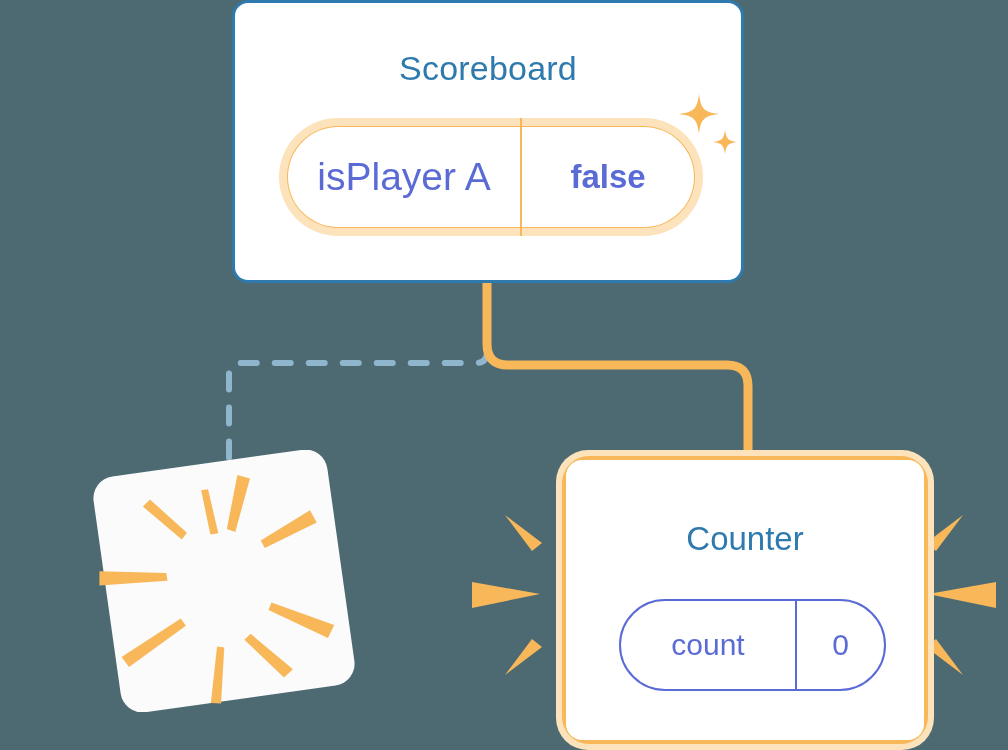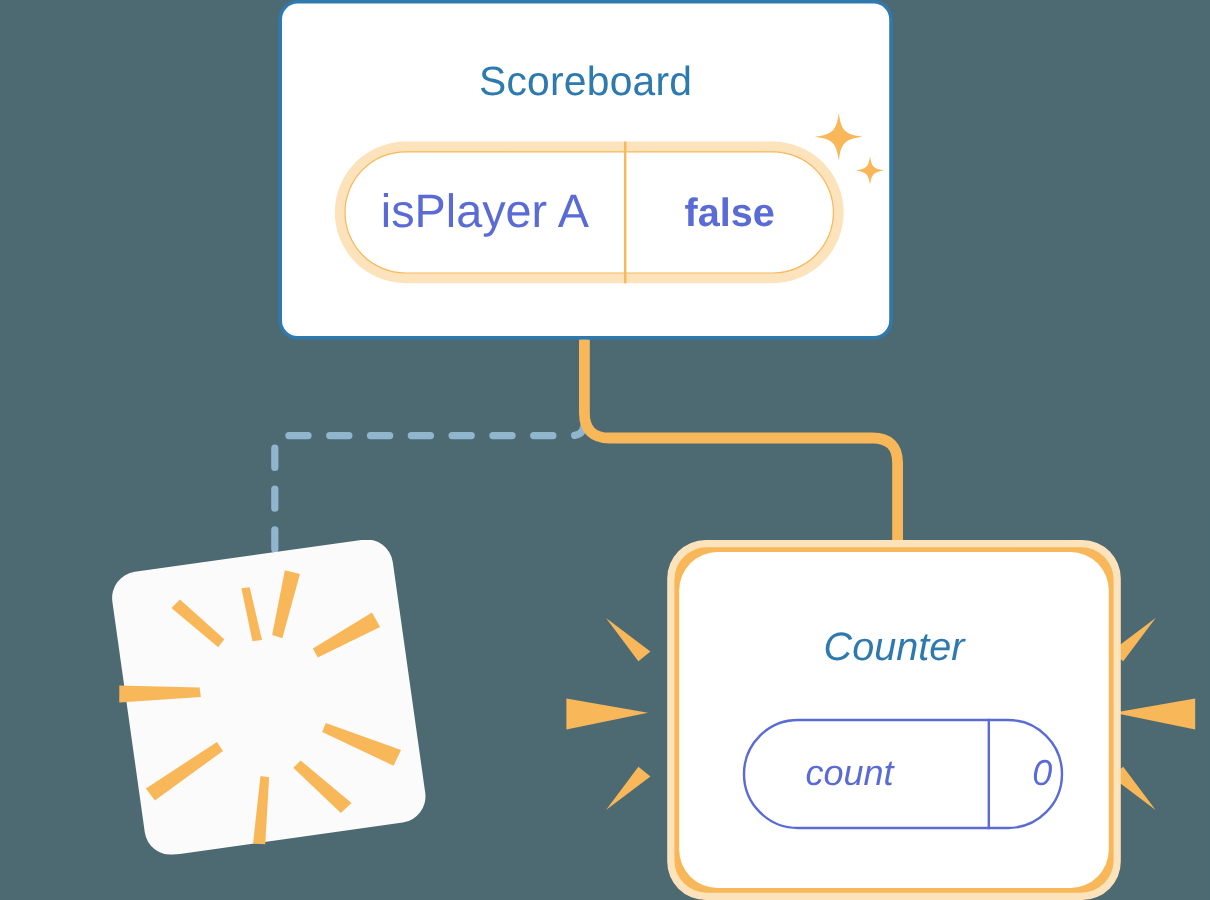--- a/index.html
+++ b/index.html
@@ -137,22 +137,21 @@
   .counter-ring {
     position: absolute;
     left: 6px; top: 6px; right: 6px; bottom: 6px;
     background: #f8b859;
     border-radius: 27px;
   }
   .counter-face {
     position: absolute;
     left: 10px; top: 10px; right: 10px; bottom: 10px;
     background: #ffffff;
-    border-radius: 32px;
-    font-style: italic;
+    border-radius: 16px;
   }
   .counter-title {
     text-align: center;
     color: #2e7aae;
     font-size: 33px;
     font-weight: 400;
     margin-top: 62px;
     line-height: 1;
   }
   .counter-pill {
@@ -160,21 +159,20 @@
     left: 53px;
     top: 139px;
     width: 267px;
     height: 92px;
     border: 2px solid #5b6bd6;
     border-radius: 999px;
     box-sizing: border-box;
     display: flex;
     align-items: stretch;
     background: #ffffff;
-    gap: 28px;
   }
   .cpill-key {
     flex: 0 0 174px;
     display: flex;
     align-items: center;
     justify-content: center;
     color: #5b6bd6;
     font-size: 30px;
   }
   .cpill-divider {

